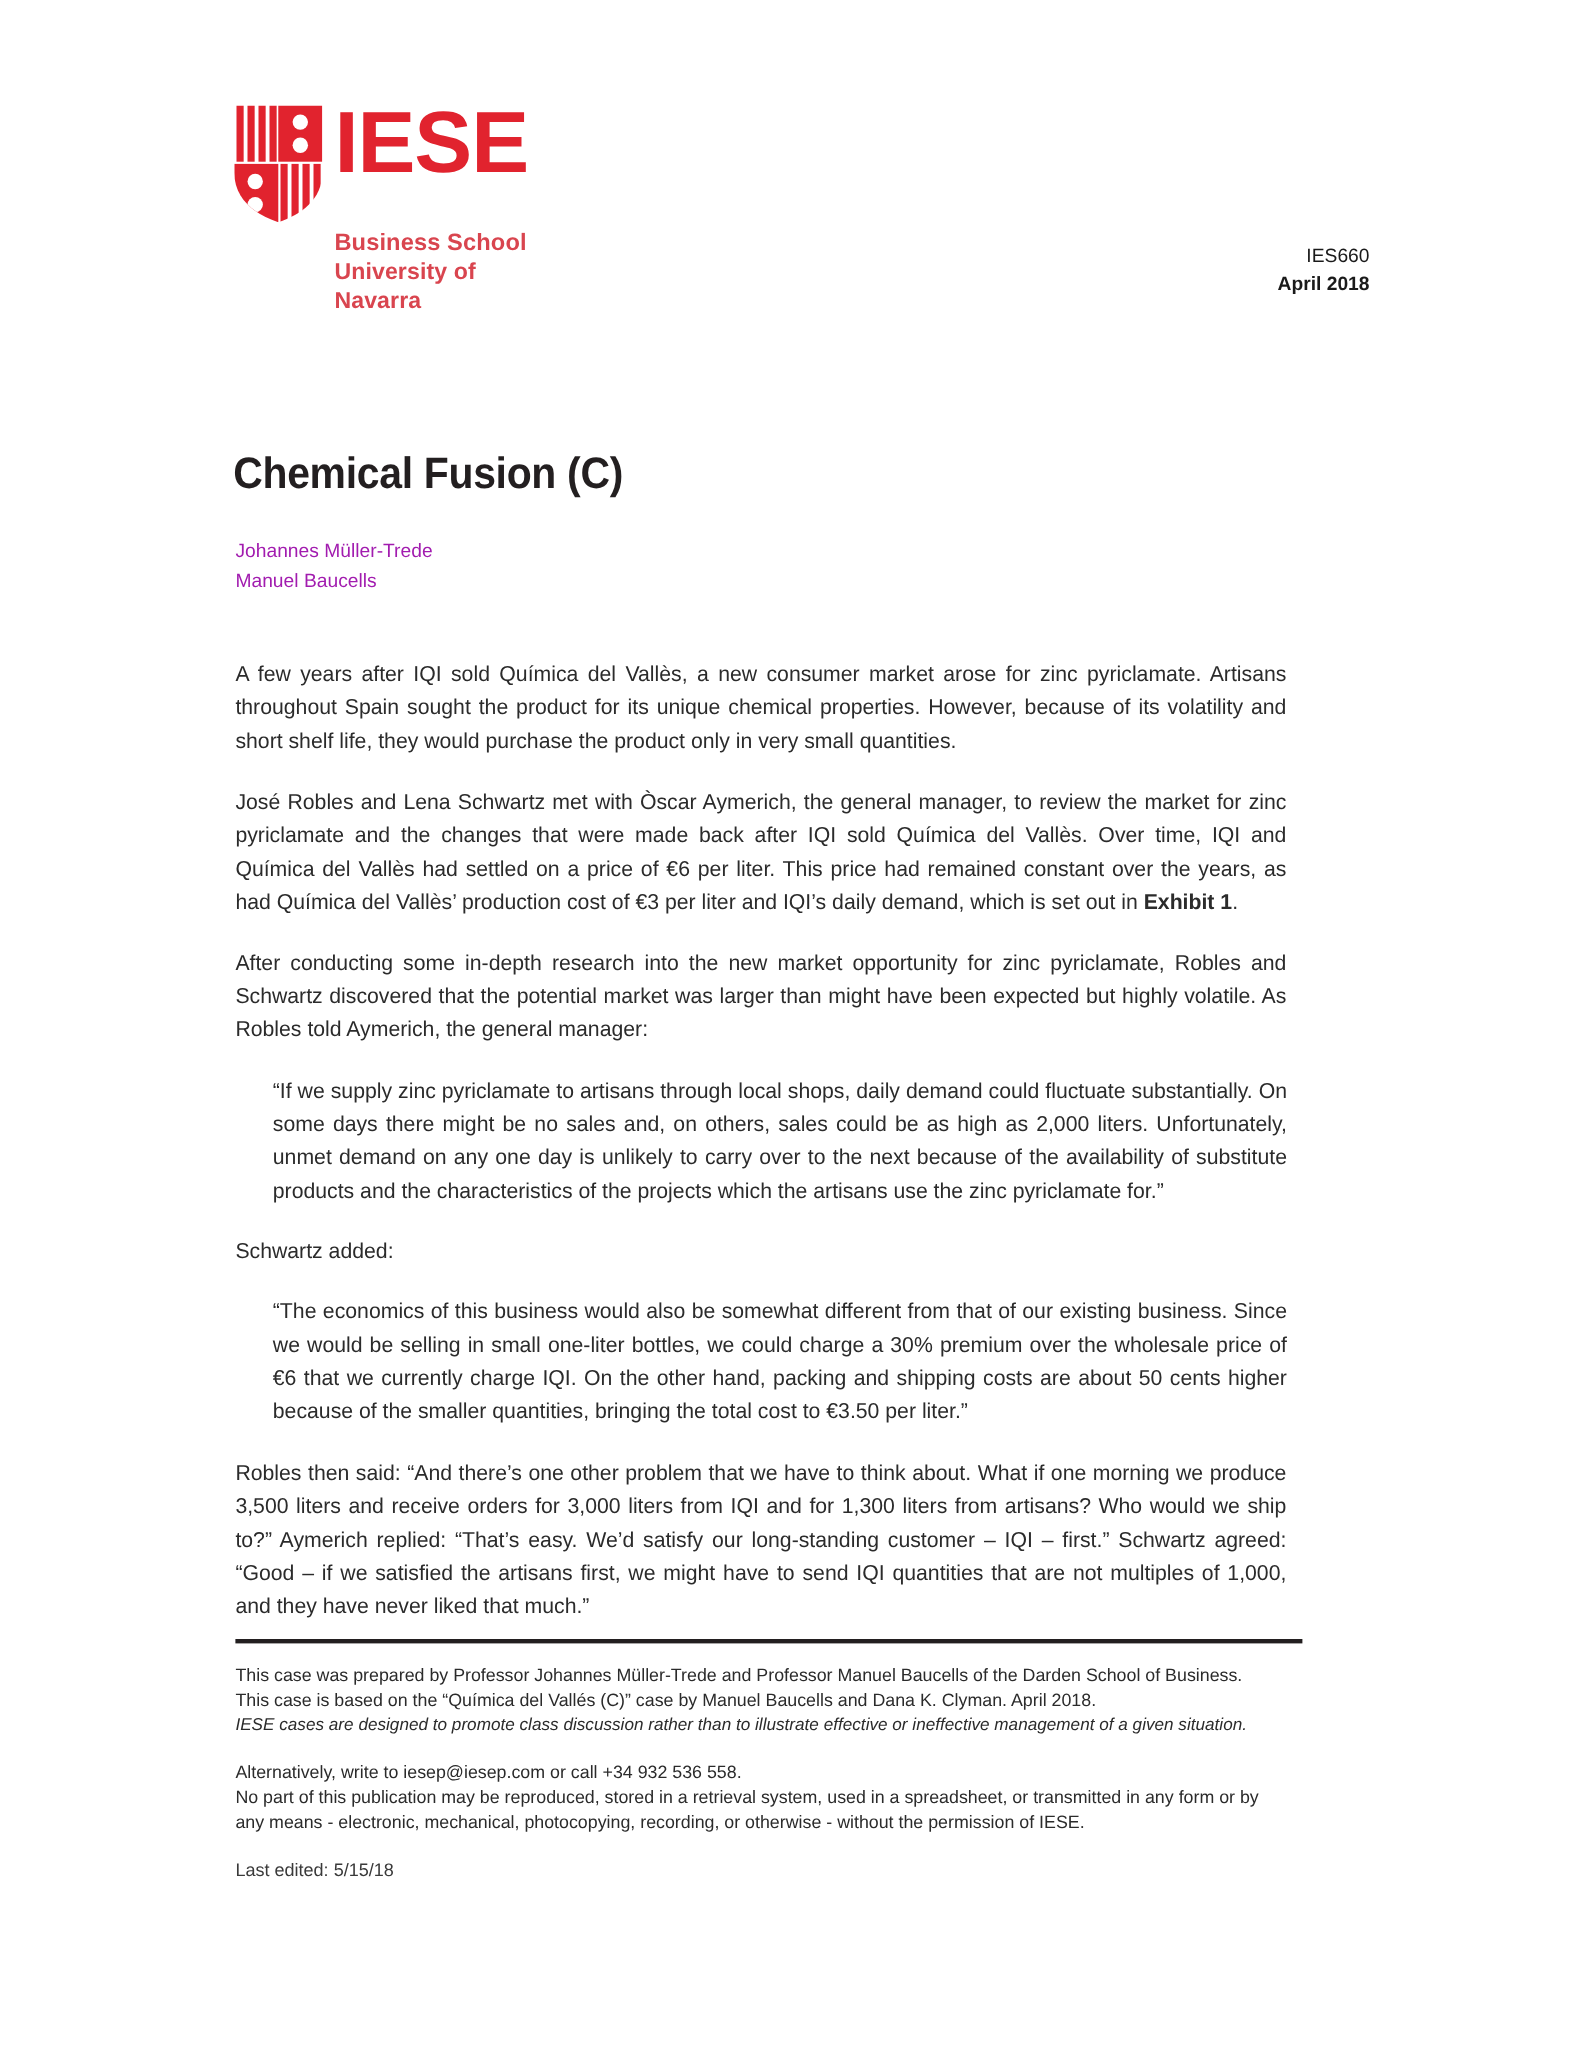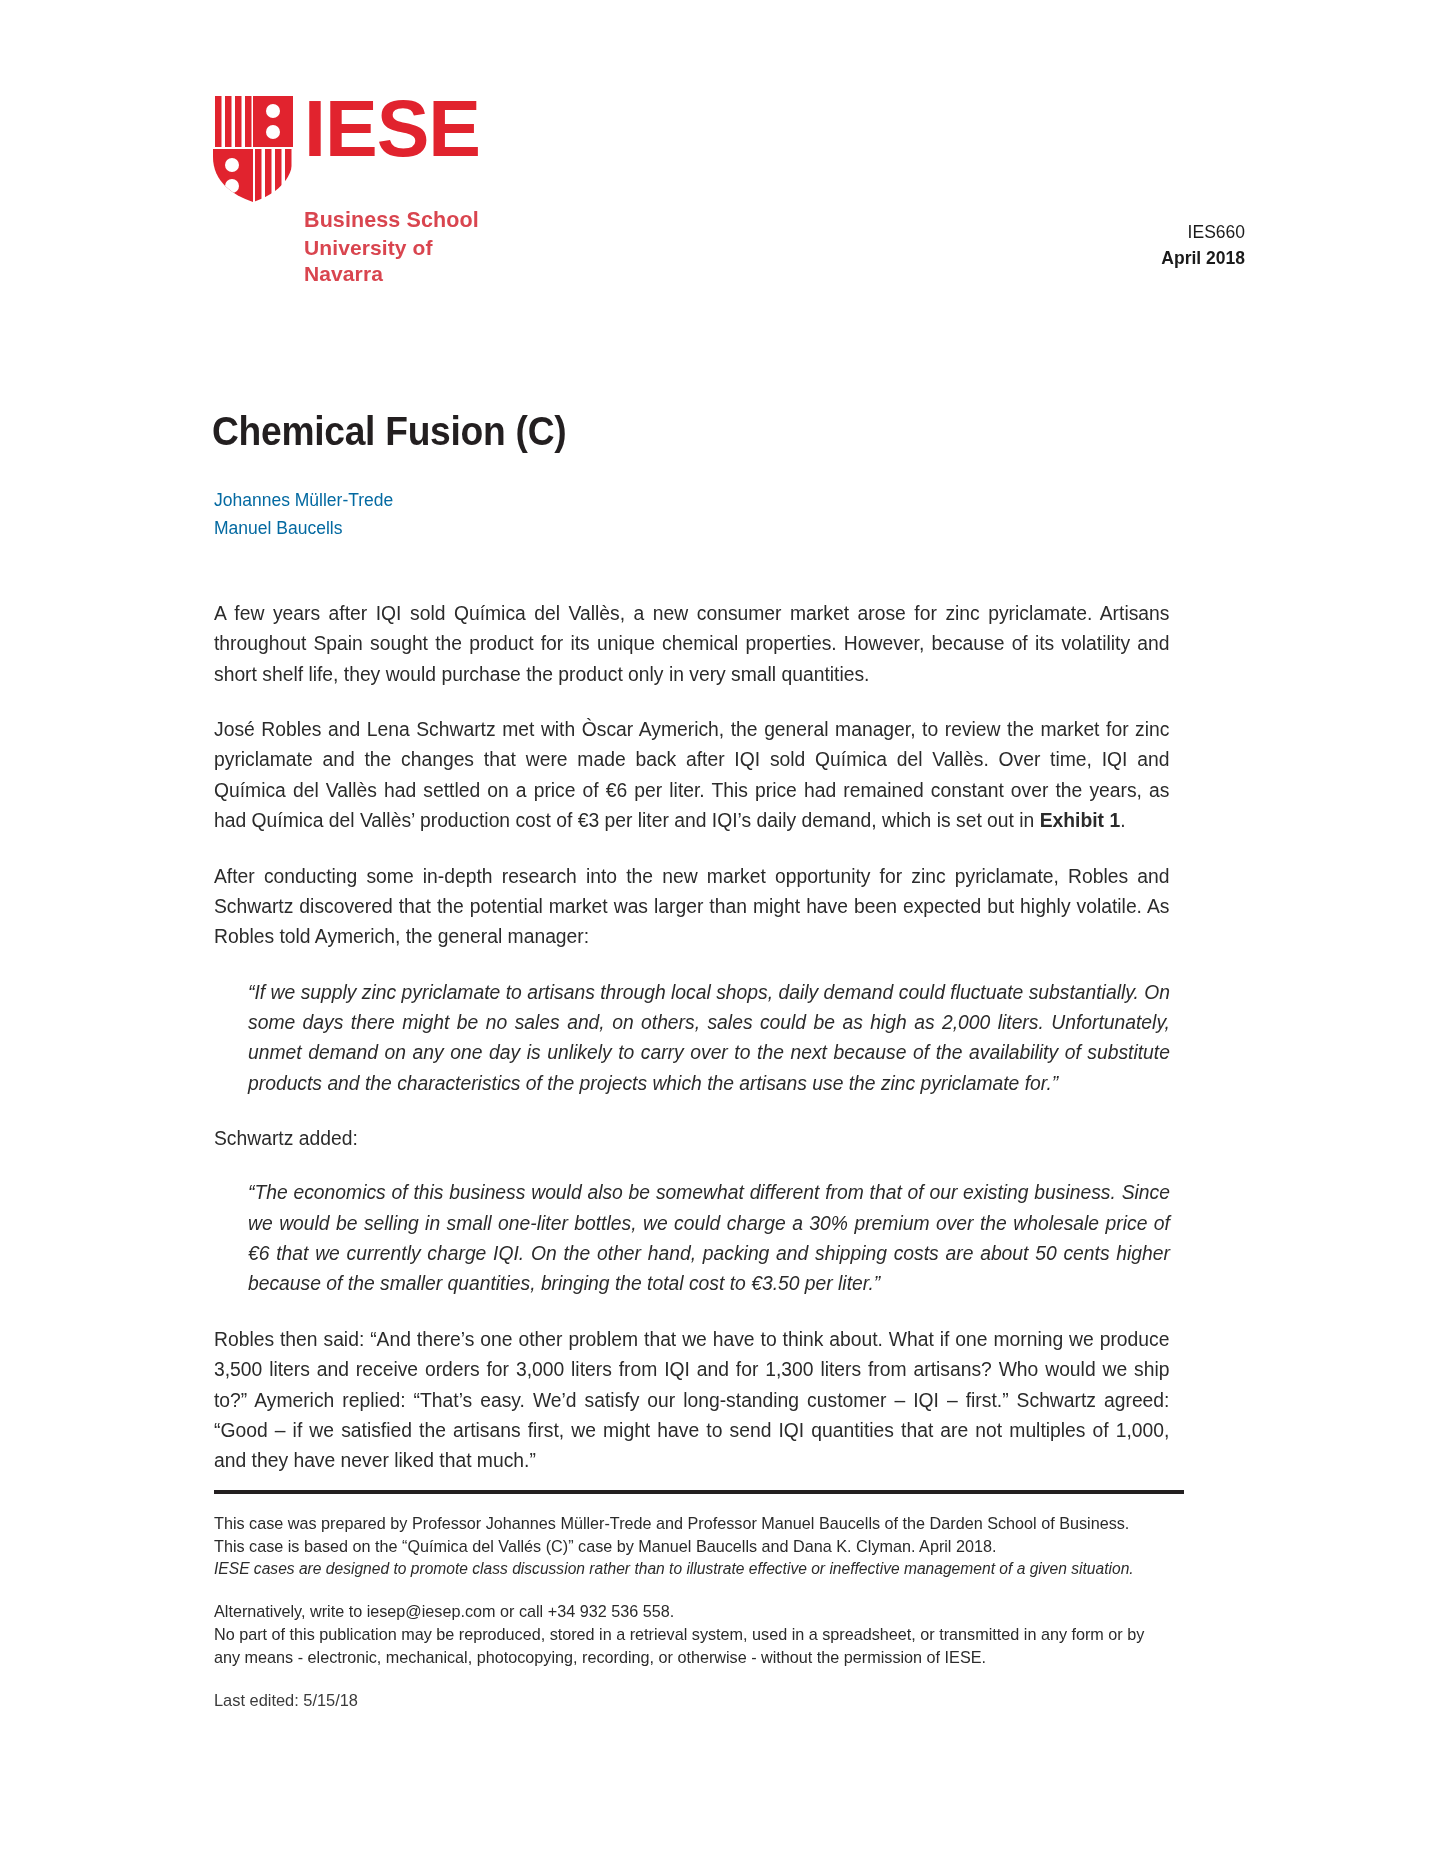--- a/index.html
+++ b/index.html
@@ -99,21 +99,21 @@
     transform-origin: left center;
   }
 
   
   .authors {
     position: absolute;
     left: 214px;
     top: 487px;
     font-size: 17.5px;
     line-height: 1.58;
-    color: #0369a1;
+    color: #a21caf;
   }
 
   
   .body {
     position: absolute;
     left: 214px;
     top: 598px;
     width: 970px;
   }
 
@@ -126,21 +126,20 @@
     transform: scaleX(0.985);
     transform-origin: left top;
   }
   .body p.tight { margin-bottom: 24px; }
   .body p b { font-weight: bold; }
 
   blockquote {
     margin: 0 0 25px 0;
     padding-left: 34px;
     padding-right: 0;
-    font-style: italic;
   }
   blockquote p {
     margin: 0;
     font-size: 19.3px;
     line-height: 1.58;
     text-align: justify;
     color: #2b2b2b;
   }
 
   

